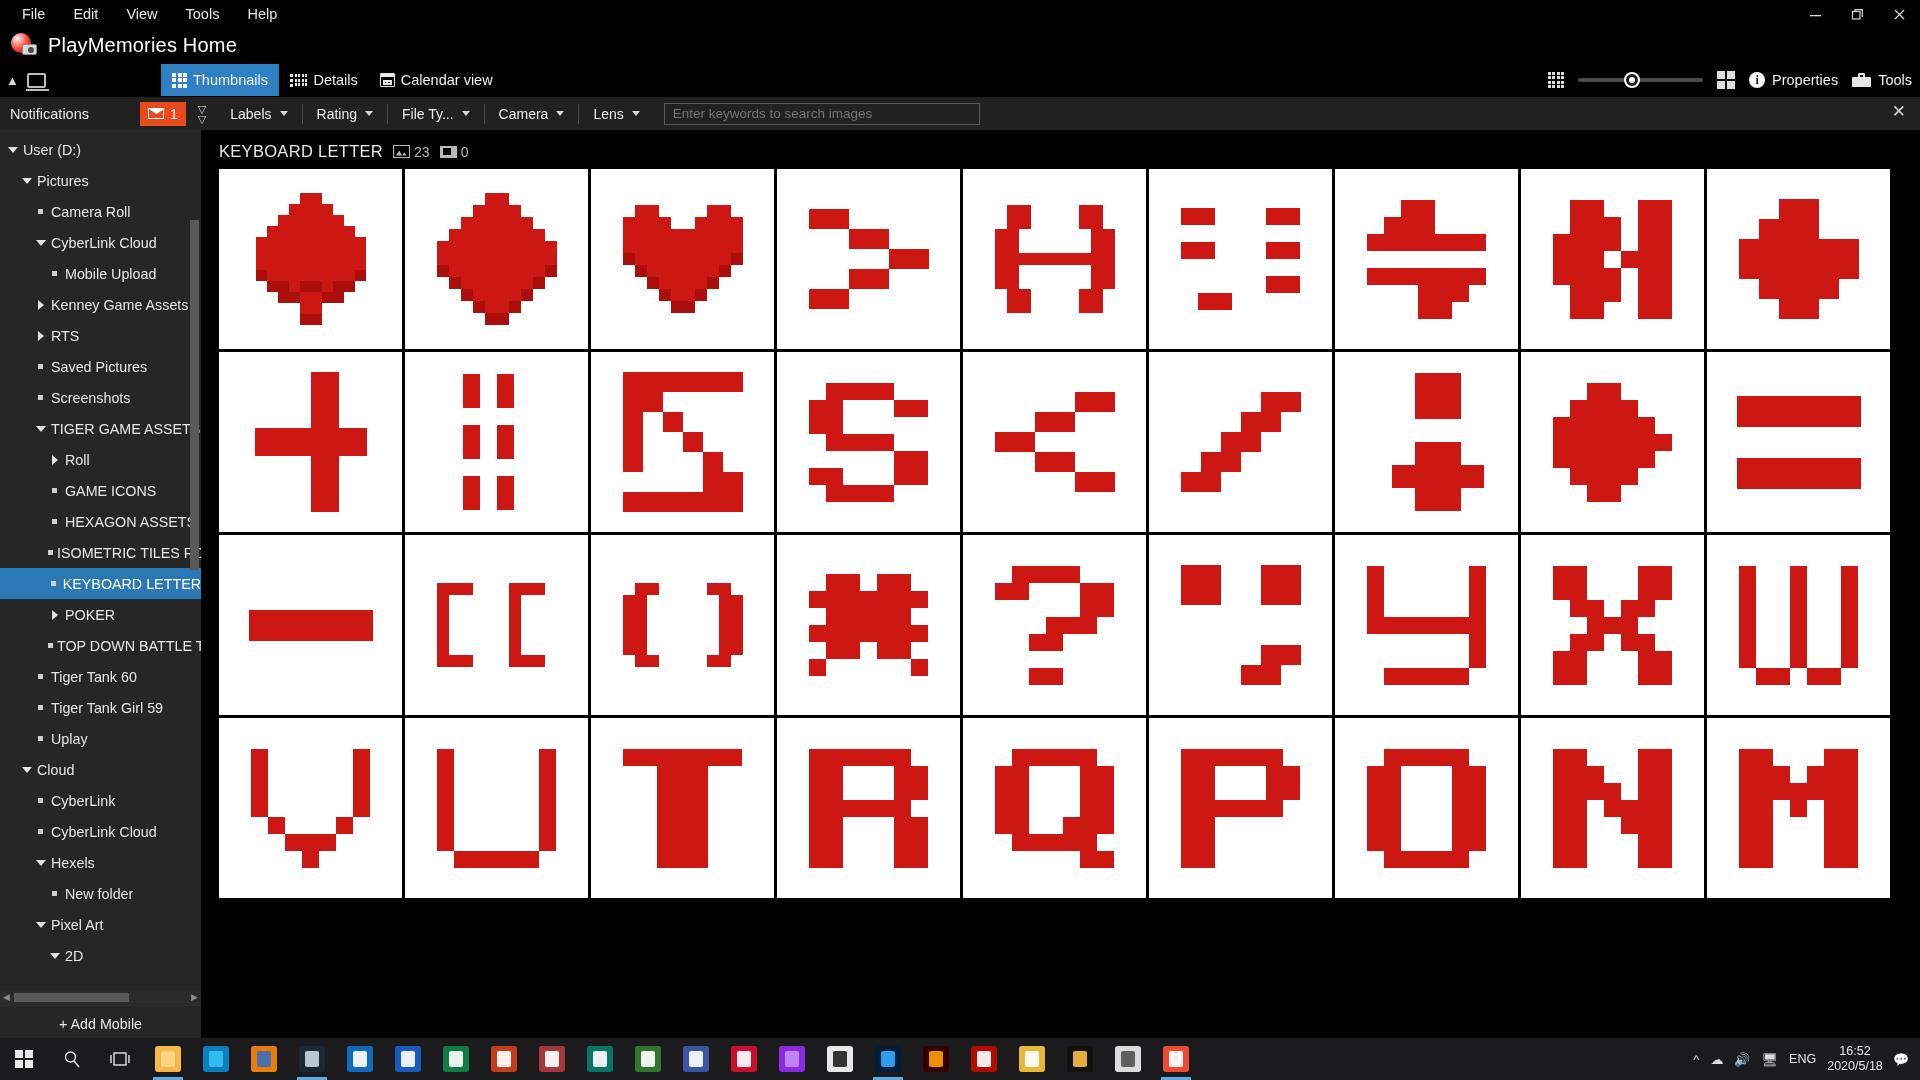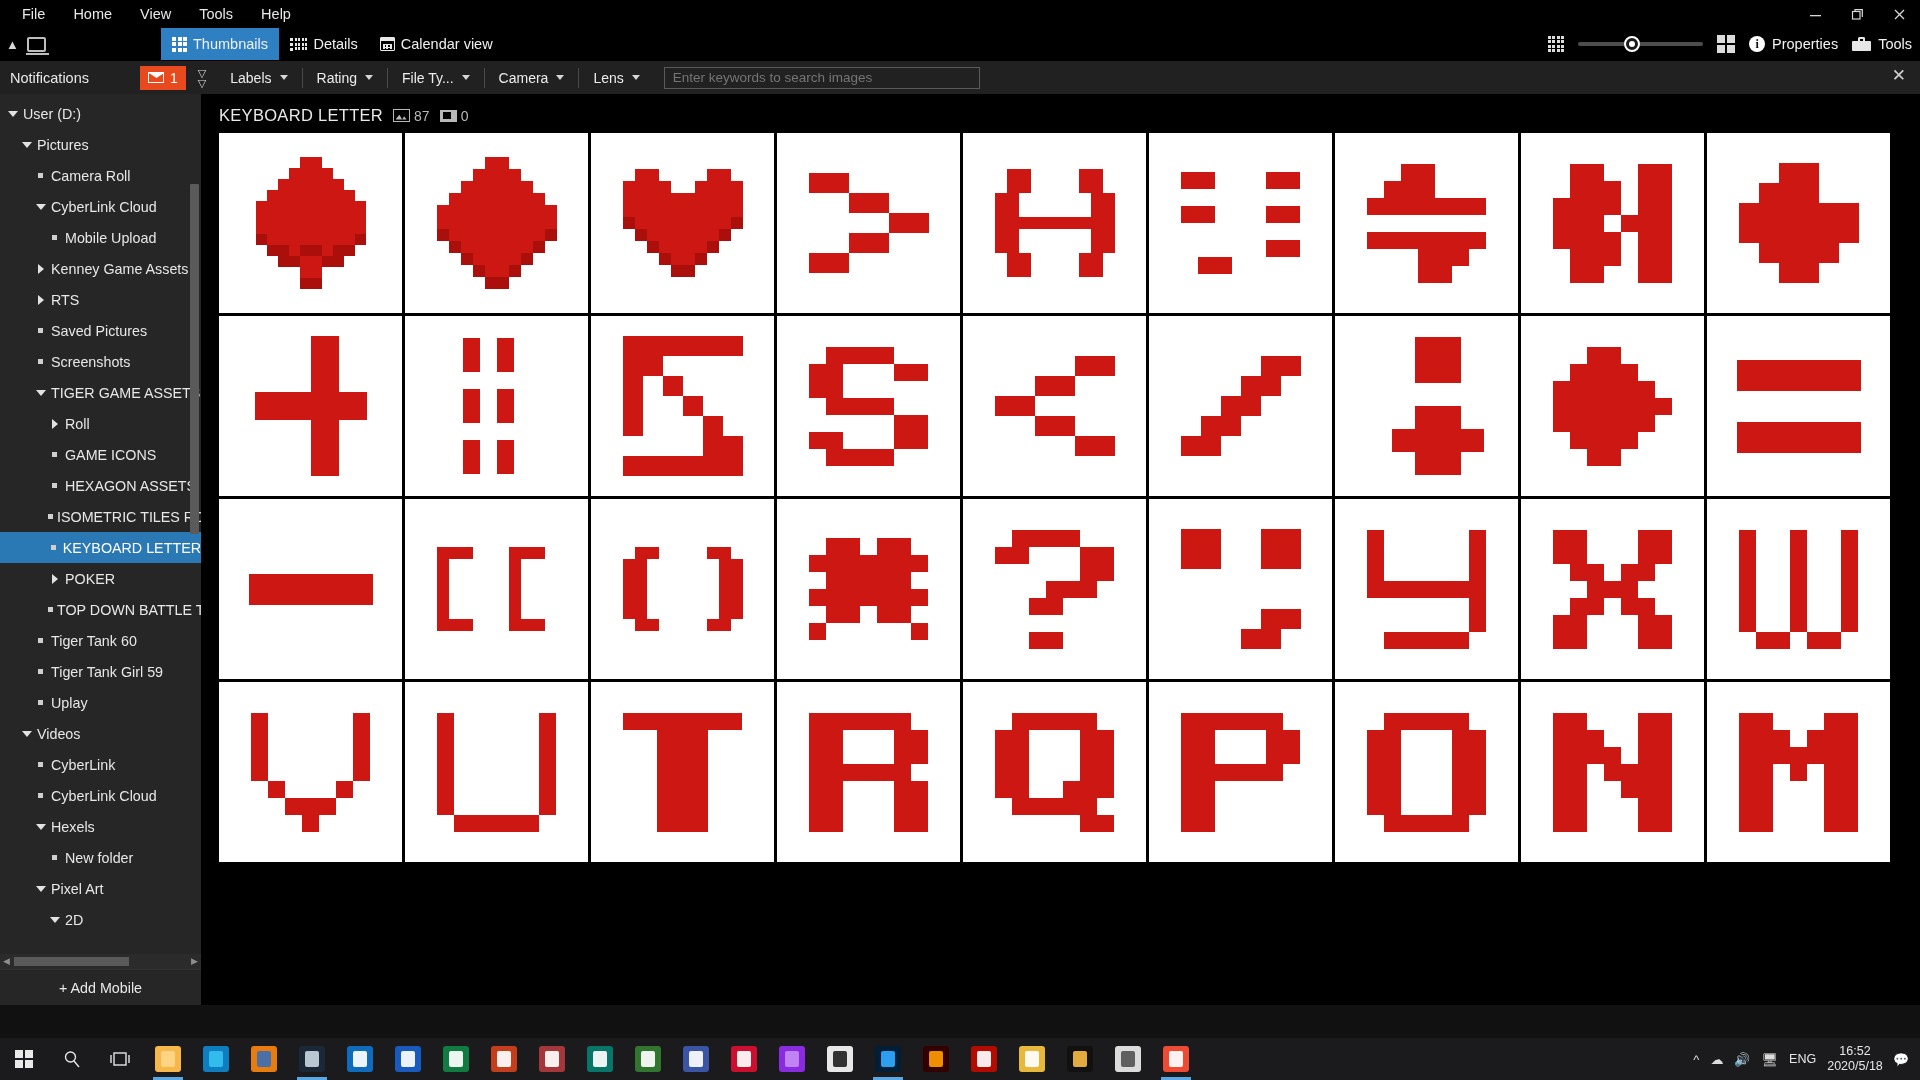--- a/index.html
+++ b/index.html
@@ -202,21 +202,21 @@
   .winlogo { display: grid; grid-template-columns: repeat(2, 8px); grid-template-rows: repeat(2, 8px); gap: 2.5px; }
   .winlogo i { background: #e9e9e9; display: block; }
 </style>
 </head>
 <body>
 
 <div class="app">
 
   <div class="menubar">
     <div class="mi">File</div>
-    <div class="mi">Home</div>
+    <div class="mi">Edit</div>
     <div class="mi">View</div>
     <div class="mi">Tools</div>
     <div class="mi">Help</div>
     <div class="winbtns">
       <div class="winbtn">
         <svg width="13" height="13" viewBox="0 0 13 13">
             <rect x="1" y="7" width="11" height="1.3" fill="#d8d8d8"></rect>
           </svg>
       </div>
       <div class="winbtn">
@@ -226,20 +226,27 @@
         </svg>
       </div>
       <div class="winbtn">
         <svg width="13" height="13" viewBox="0 0 13 13">
             <path d="M2 2 L11 11 M11 2 L2 11" stroke="#d8d8d8" stroke-width="1.3"></path>
           </svg>
       </div>
     </div>
   </div>
 
+  <div class="titlebar">
+    <div class="applogo">
+      <div class="ball"></div>
+        <div class="cam"></div>
+    </div>
+    <div class="apptitle">PlayMemories Home</div>
+  </div>
 
   <div class="viewbar">
     <div class="leftviewicons">
       <div class="chev-up">▲</div>
       <div class="monitor"></div>
     </div>
     <div class="viewtabs">
       <div class="vtab active">
         <span class="grid9">
             <i></i>
@@ -485,21 +492,21 @@
           <div class="trow" style="padding-left: 34px;">
             <span class="bullet">
               <i></i>
             </span>
             <span style="margin-left: 4px;">Uplay</span>
           </div>
           <div class="trow" style="padding-left: 20px;">
             <span class="twist">
               <span class="tri-down"></span>
             </span>
-            <span style="margin-left: 4px;">Videos</span>
+            <span style="margin-left: 4px;">Cloud</span>
           </div>
           <div class="trow" style="padding-left: 34px;">
             <span class="bullet">
               <i></i>
             </span>
             <span style="margin-left: 4px;">CyberLink</span>
           </div>
           <div class="trow" style="padding-left: 34px;">
             <span class="bullet">
               <i></i>
@@ -537,21 +544,21 @@
         <span class="ra">▶</span>
       </div>
       <div class="addfolders">+ Add Mobile</div>
     </div>
 
     <div class="content">
       <div class="grouphdr">
         <span class="gname">KEYBOARD LETTER</span>
         <span class="cnt">
           <span class="photoicon"></span>
-          <span>87</span>
+          <span>23</span>
         </span>
         <span class="cnt">
           <span class="videoicon"></span>
           <span>0</span>
         </span>
       </div>
       <div class="thumbgrid" id="thumbgrid">
           <div class="thumb">
             <div class="pix" style="grid-template-columns: repeat(10, 11px); grid-template-rows: repeat(12, 11px);">
               <i style="width: 11px; height: 11px; background: transparent;"></i>

